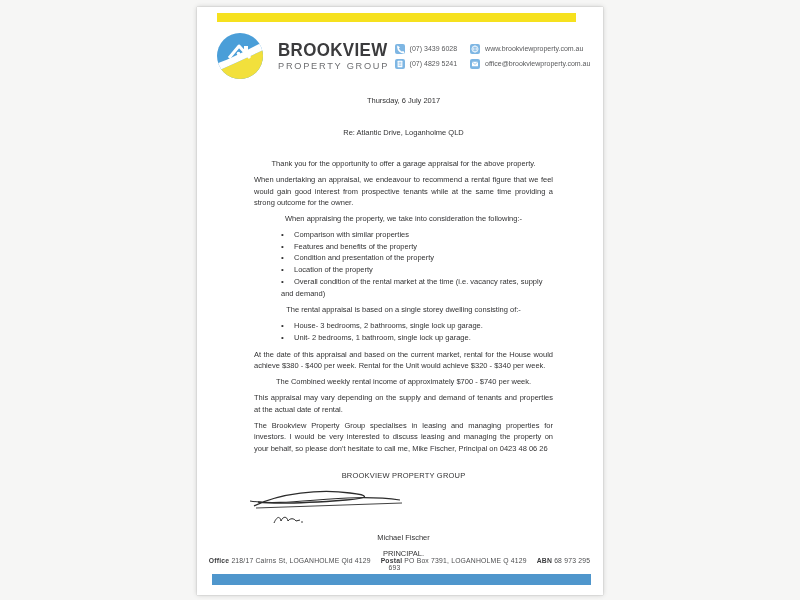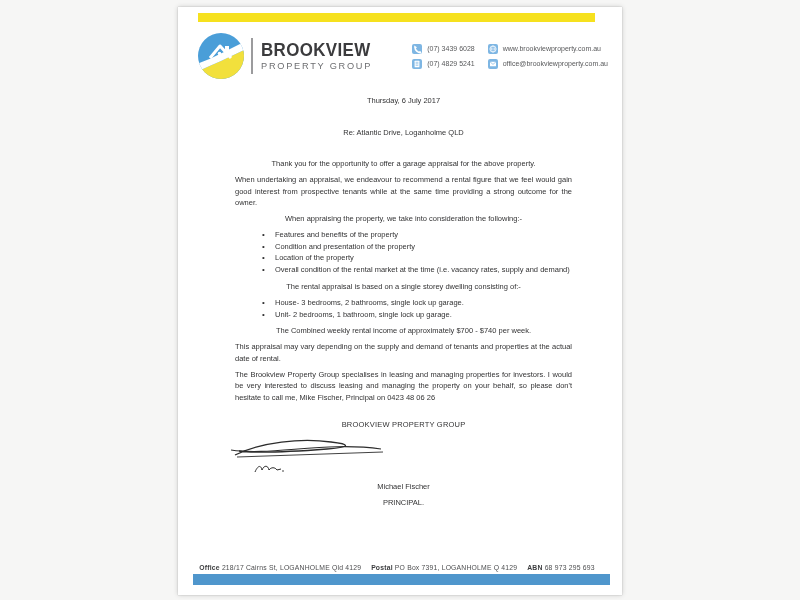--- a/index.html
+++ b/index.html
@@ -4,21 +4,21 @@
 <style>
   * { margin:0; padding:0; box-sizing:border-box; }
   html,body { width:800px; height:600px; }
   body {
     font-family:"Liberation Sans", sans-serif;
     background:#f6f6f5;
     display:flex; justify-content:center; align-items:flex-start;
   }
   .page {
     position:relative;
-    width:444px; height:588px; margin-top:7px;
+    width:406px; height:588px; margin-top:7px;
     background:#ffffff;
     box-shadow:0 0 5px rgba(0,0,0,.18), 0 0 1px rgba(0,0,0,.25);
     color:#3a3a3a;
     overflow:hidden;
   }
   
   .yellow-bar { margin:6px 27px 0 20px; height:9px; background:#f6e11e; }
   .header-row { display:flex; align-items:center; margin:11px 10px 0 20px; }
   .logo-circle { width:46px; height:46px; flex:0 0 auto; }
   .logo-divider { width:2px; height:36px; background:#9b9b9d; margin:0 8px 0 7px; }
@@ -136,30 +136,32 @@
     </div>
   </div>
 
   <div class="letter-body">
     <p class="nojust gap-lg">Thursday, 6 July 2017</p>
     <p class="nojust subject gap-lg">Re: Atlantic Drive, Loganholme QLD</p>
     <p class="nojust">Thank you for the opportunity to offer a garage appraisal for the above property.</p>
     <p>When undertaking an appraisal, we endeavour to recommend a rental figure that we feel would gain good interest from prospective tenants while at the same time providing a strong outcome for the owner.</p>
     <p class="nojust">When appraising the property, we take into consideration the following:-</p>
     <ul class="blist">
+      <li>Comparison with similar properties</li>
       <li>Features and benefits of the property</li>
       <li>Condition and presentation of the property</li>
       <li>Location of the property</li>
       <li>Overall condition of the rental market at the time (i.e. vacancy rates, supply and demand)</li>
     </ul>
     <p class="nojust">The rental appraisal is based on a single storey dwelling consisting of:-</p>
     <ul class="blist">
       <li>House- 3 bedrooms, 2 bathrooms, single lock up garage.</li>
       <li>Unit- 2 bedrooms, 1 bathroom, single lock up garage.</li>
     </ul>
+    <p>At the date of this appraisal and based on the current market, rental for the House would achieve $380 - $400 per week.  Rental for the Unit would achieve $320 - $340 per week.</p>
     <p class="nojust">The Combined weekly rental income of approximately $700 - $740 per week.</p>
     <p>This appraisal may vary depending on the supply and demand of tenants and properties at the actual date of rental.</p>
     <p>The Brookview Property Group specialises in leasing and managing properties for investors. I would be very interested to discuss leasing and managing the property on your behalf, so please don't hesitate to call me, Mike Fischer, Principal on 0423 48 06 26</p>
     <p class="nojust signoff">BROOKVIEW PROPERTY GROUP</p>
     <div class="signature-block">
       <svg class="sig-main" width="160" height="30" viewBox="0 0 160 30">
         <path d="M4,20 C30,7 70,3 100,7 C118,9 122,12 96,14 C70,16 30,19 8,16" fill="none" stroke="#2c2c2c" stroke-width="1.3"></path>
         <path d="M0,15 C40,21 95,6 150,14" fill="none" stroke="#2c2c2c" stroke-width="1.1"></path>
         <path d="M6,22 L152,17" fill="none" stroke="#2c2c2c" stroke-width="0.9"></path>
       </svg>

